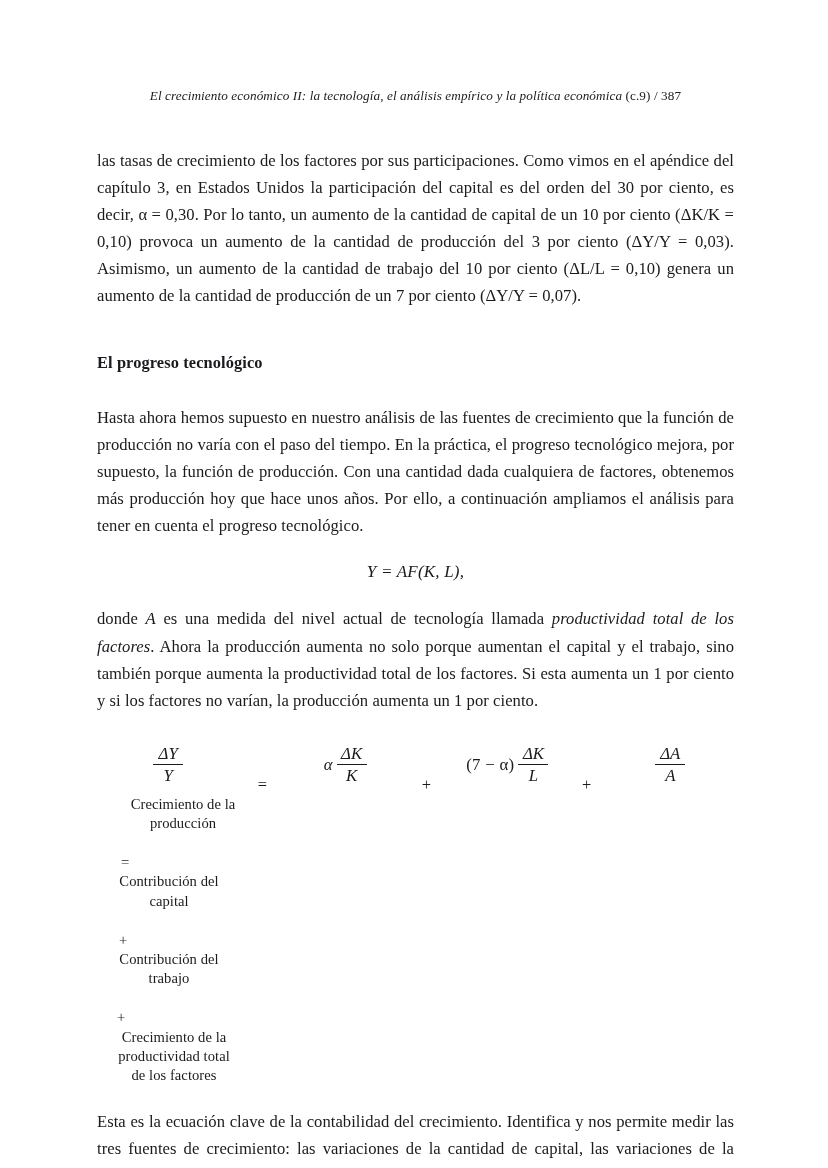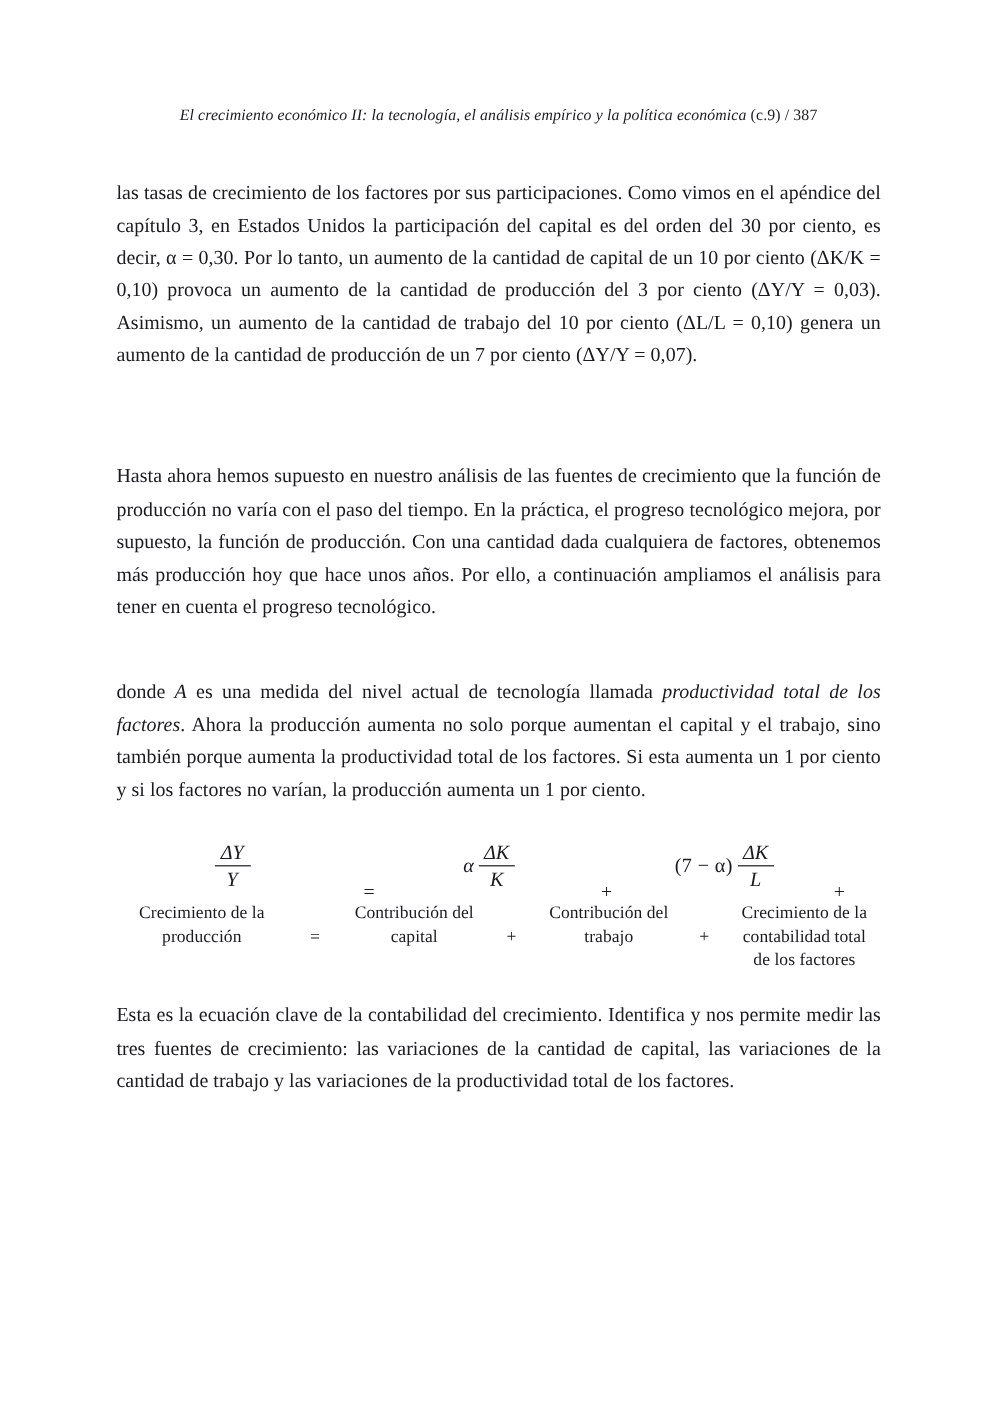--- a/index.html
+++ b/index.html
@@ -150,20 +150,21 @@
     font-style: normal;
     letter-spacing: 0.3px;
   }
 
   
   .labelrow {
     display: flex;
     align-items: flex-start;
     justify-content: center;
     margin-top: 1px;
+    flex-direction: column;
   }
   .labelcol {
     text-align: center;
     font-size: 14.6px;
     line-height: 19.4px;
     letter-spacing: 0.05px;
   }
   .labelop {
     font-size: 14.6px;
     line-height: 19.4px;
@@ -193,28 +194,32 @@
   <div class="content">
 
     <div class="runhead">
       <span class="rh-title">El crecimiento económico II: la tecnología, el análisis empírico y la política económica</span><span class="rh-folio"> <span>(c.9)</span> <span>/</span> <span>387</span></span>
     </div>
 
     <p class="body">las tasas de crecimiento de los factores por sus participaciones. Como vimos en el apéndice del capítulo 3, en Estados Unidos la participación del capital es del orden del 30 por ciento, es decir, α = 0,30. Por lo tanto, un aumento de la cantidad de capital de un 10 por ciento (ΔK/K = 0,10) provoca un aumento de la cantidad de producción del 3 por ciento (ΔY/Y = 0,03). Asimismo, un aumento de la cantidad de trabajo del 10 por ciento (ΔL/L = 0,10) genera un aumento de la cantidad de producción de un 7 por ciento (ΔY/Y = 0,07).</p>
 
     <div class="spacer-xl"></div>
 
+    <h2 class="subhead">El progreso tecnológico</h2>
 
     <div class="spacer-lg"></div>
 
     <p class="body">Hasta ahora hemos supuesto en nuestro análisis de las fuentes de crecimiento que la función de producción no varía con el paso del tiempo. En la práctica, el progreso tecnológico mejora, por supuesto, la función de producción. Con una cantidad dada cualquiera de factores, obtenemos más producción hoy que hace unos años. Por ello, a continuación ampliamos el análisis para tener en cuenta el progreso tecnológico.</p>
 
 
     <div class="spacer-md"></div>
 
+    <div class="display-eq">
+      <span>Y = AF(K, L),</span>
+    </div>
 
     <div class="spacer-md"></div>
 
     <p class="body"><span>donde </span><i class="mathvar">A</i><span> es una medida del nivel actual de tecnología llamada </span><i>productividad total de los factores</i><span>. Ahora la producción aumenta no solo porque aumentan el capital y el trabajo, sino también porque aumenta la productividad total de los factores. Si esta aumenta un 1 por ciento y si los factores no varían, la producción aumenta un 1 por ciento.</span></p>
 
 
     <div class="spacer-md"></div>
 
     <div class="eqblock">
 
@@ -251,20 +256,29 @@
             <span class="frac">
               <span class="num">ΔK</span>
               <span class="bar"></span>
               <span class="den">L</span>
             </span>
           </div>
         </div>
 
         <div class="op op-plus2">+</div>
 
+        <div class="eqcol term-pad4">
+          <div class="term">
+            <span class="frac">
+              <span class="num">ΔA</span>
+              <span class="bar"></span>
+              <span class="den">A</span>
+            </span>
+          </div>
+        </div>
 
       </div>
 
       <div class="labelrow">
 
         <div class="labelcol w-col1">
           <div>Crecimiento de la</div>
           <div>producción</div>
         </div>
 
@@ -279,21 +293,21 @@
 
         <div class="labelcol w-col3">
           <div>Contribución del</div>
           <div>trabajo</div>
         </div>
 
         <div class="labelop lo-p2">+</div>
 
         <div class="labelcol w-col4">
           <div>Crecimiento de la</div>
-          <div>contabilidad total</div>
+          <div>productividad total</div>
           <div>de los factores</div>
         </div>
 
       </div>
     </div>
 
     <div class="spacer-md"></div>
 
     <p class="body">Esta es la ecuación clave de la contabilidad del crecimiento. Identifica y nos permite medir las tres fuentes de crecimiento: las variaciones de la cantidad de capital, las variaciones de la cantidad de trabajo y las variaciones de la productividad total de los factores.</p>
 

